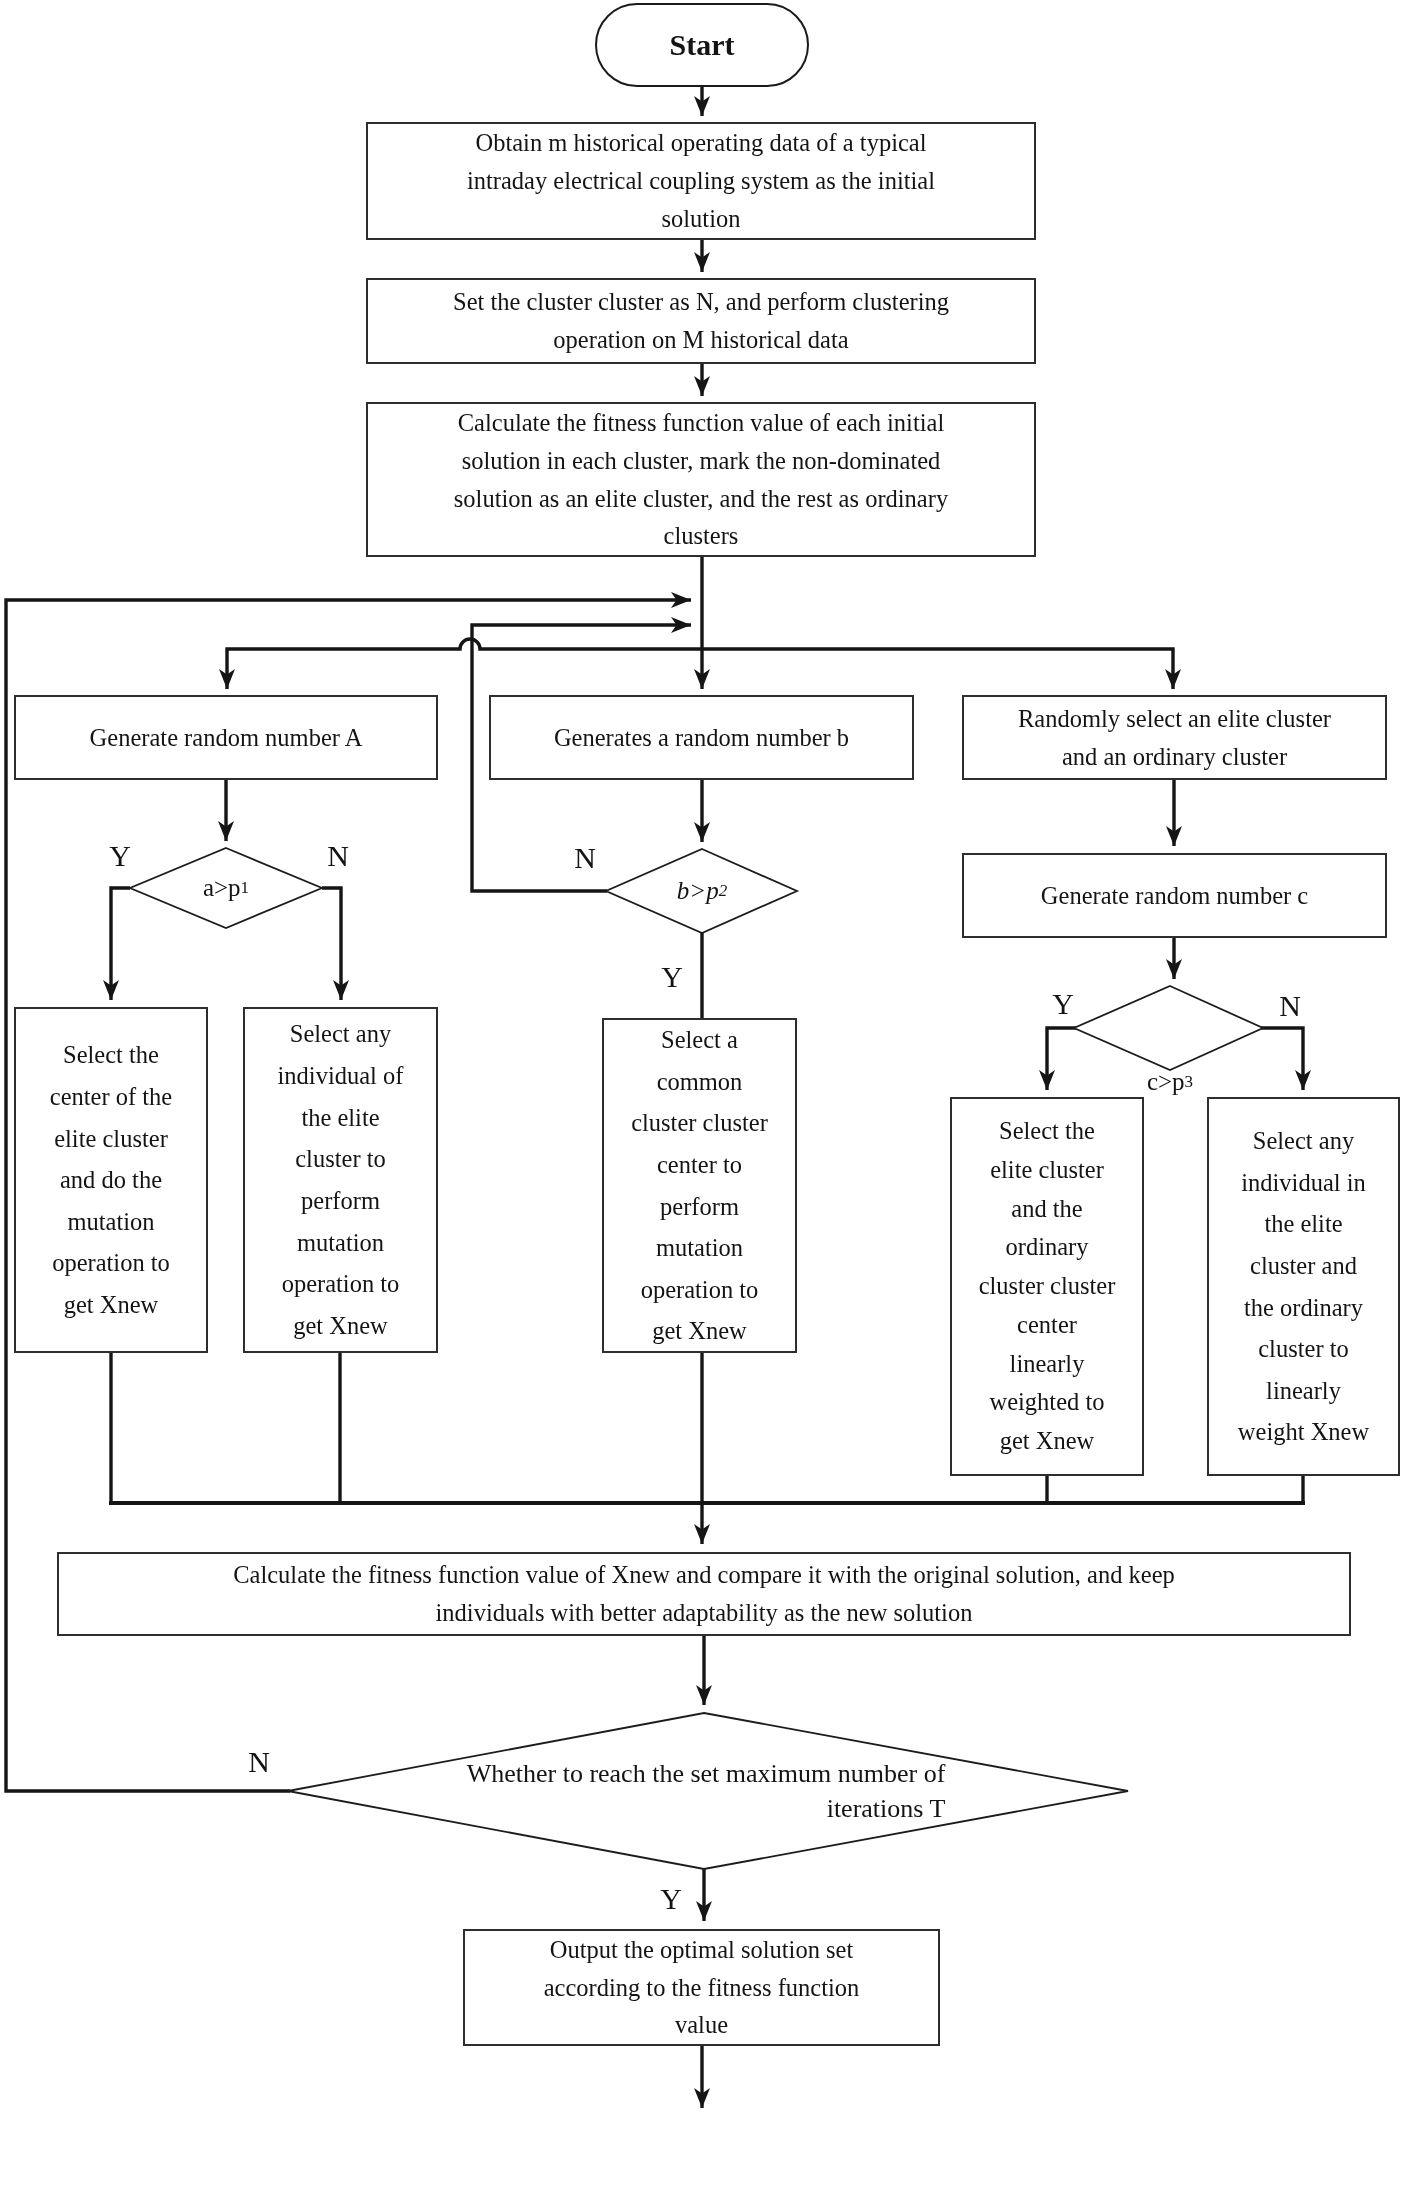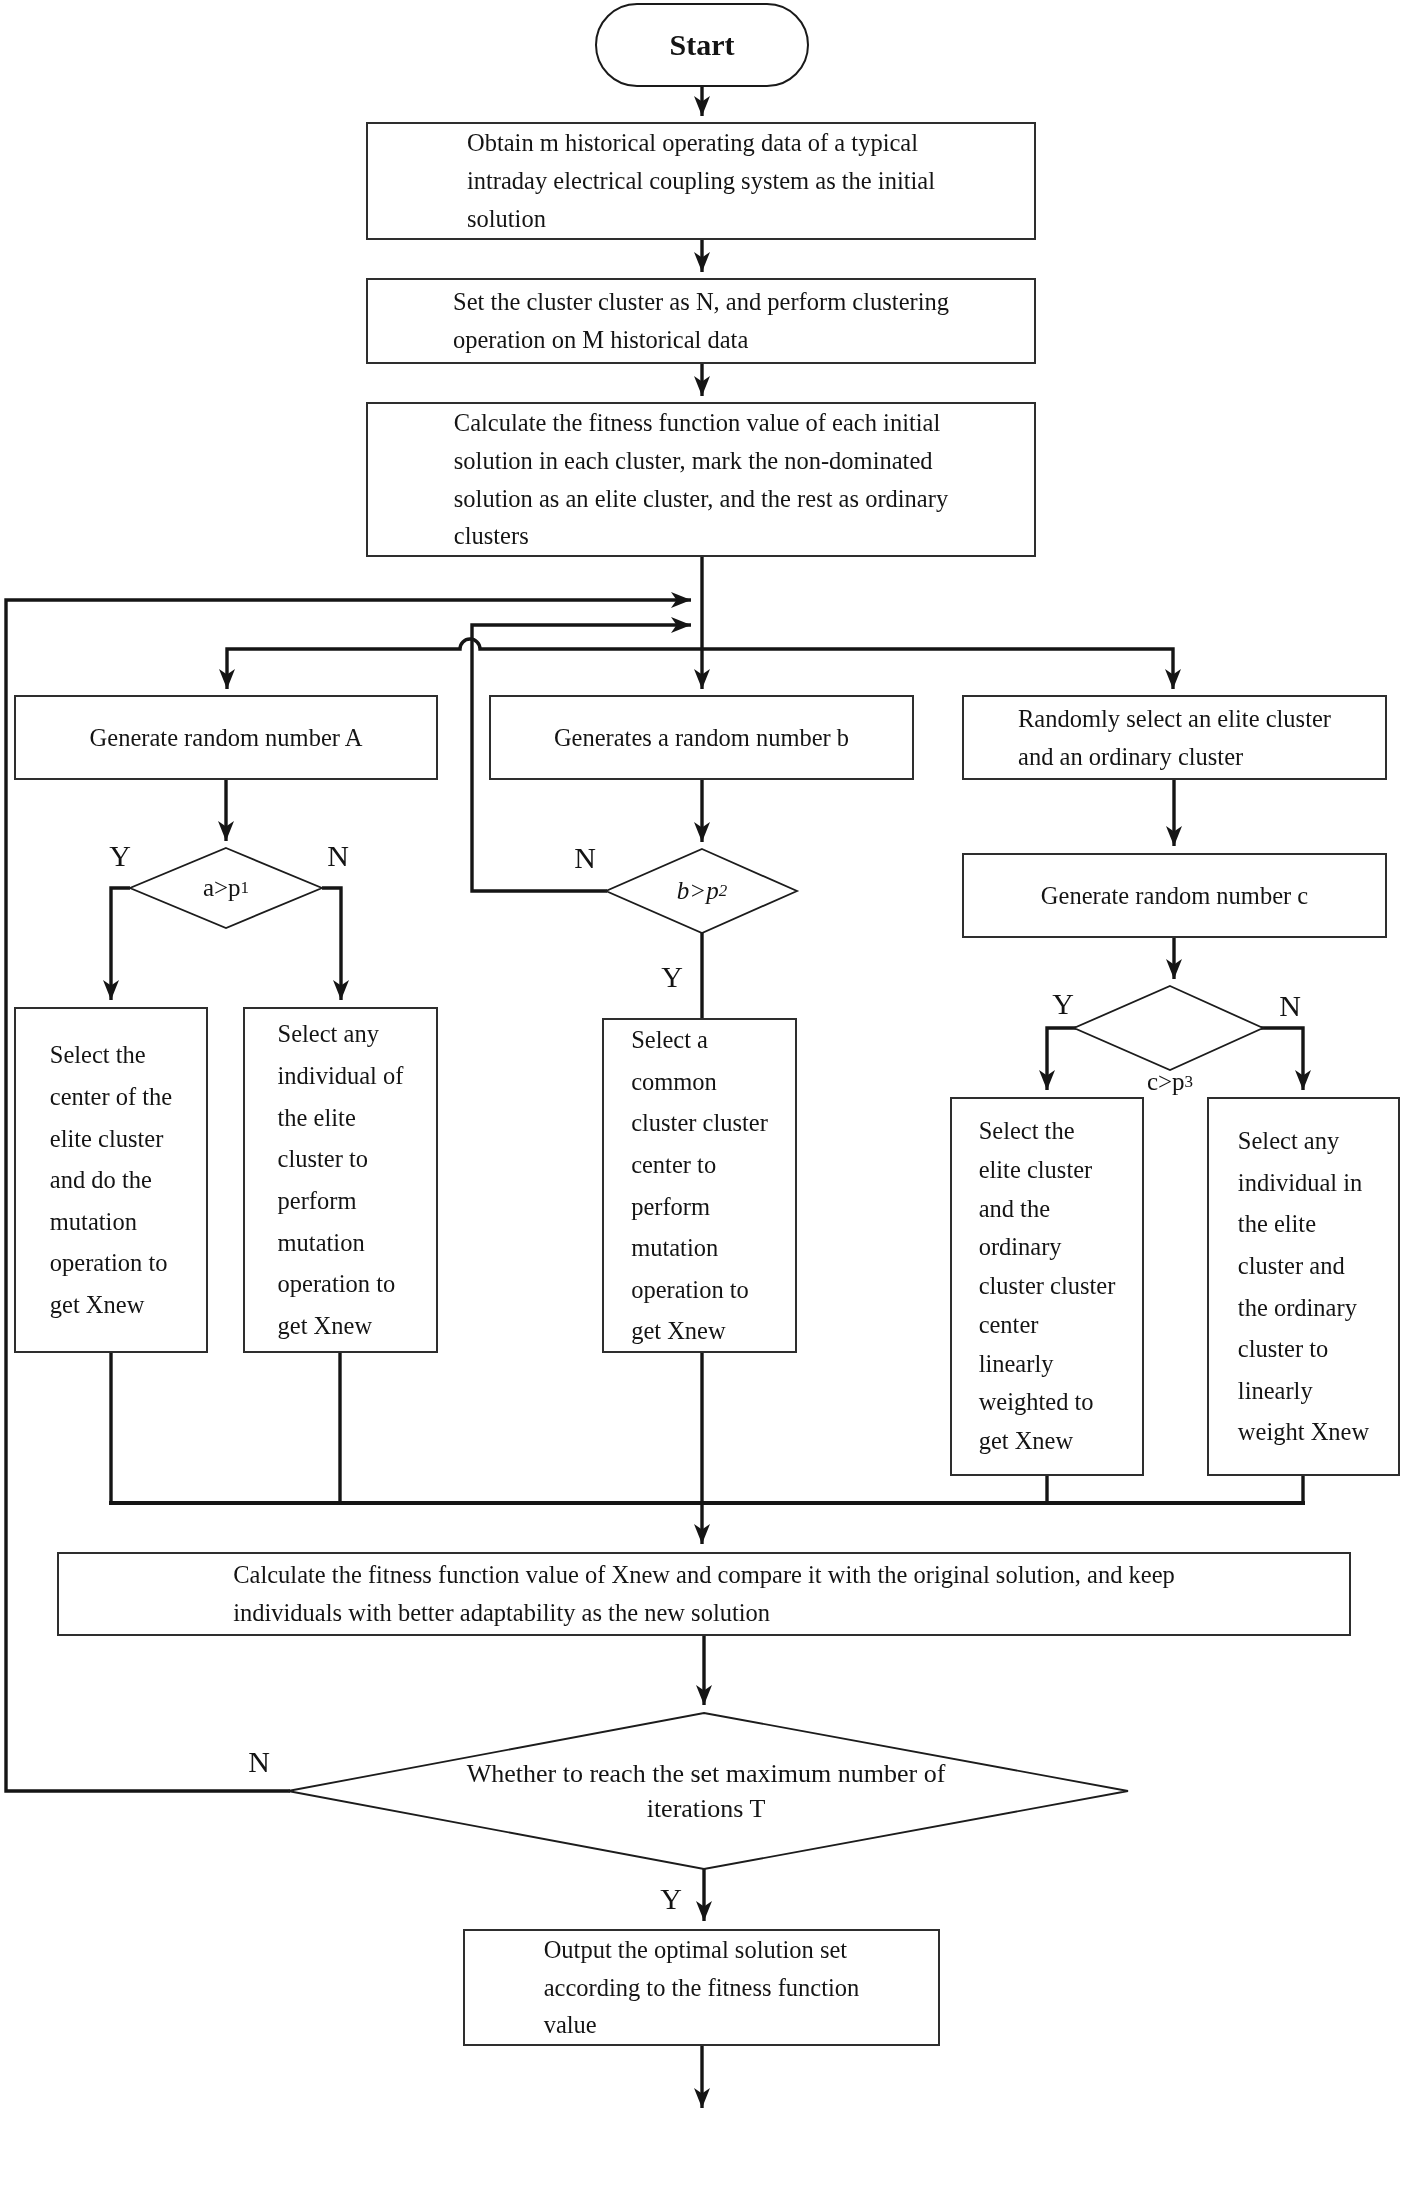--- a/index.html
+++ b/index.html
@@ -3,32 +3,32 @@
 <meta charset="utf-8">
 <style>
   html,body{margin:0;padding:0;background:#ffffff;}
   #canvas{
     position:relative;width:1402px;height:2205px;background:#ffffff;
     font-family:"Liberation Serif","DejaVu Serif",serif;color:#141414;overflow:hidden;
   }
   #wires{position:absolute;left:0;top:0;width:1402px;height:2205px;}
   .box{
     position:absolute;box-sizing:border-box;border:2px solid #2e2e2e;background:#fff;
-    display:flex;align-items:center;justify-content:center;
+    display:flex;align-items:center;justify-content:center;text-align:center;
     white-space:pre-line;font-size:24.5px;line-height:1.55;padding:2px 8px;z-index:2;
   }
   .leaf{line-height:1.7;padding:2px 4px;}
   .oval{
     position:absolute;box-sizing:border-box;border:2.5px solid #1a1a1a;background:#fff;
     border-radius:44px;display:flex;align-items:center;justify-content:center;
     font-weight:bold;font-size:30px;z-index:2;
   }
   .dlabel{
     position:absolute;display:flex;align-items:center;justify-content:center;
-    text-align:center;font-size:25px;z-index:3;white-space:pre-line;line-height:1.35;
+    text-align:right;font-size:25px;z-index:3;white-space:pre-line;line-height:1.35;
   }
   .dlabel sub{font-size:0.68em;line-height:0;}
   .yn{
     position:absolute;transform:translate(-50%,-50%);font-size:30px;z-index:3;
   }
 </style>
 </head>
 <body>
 
 <div id="canvas">

